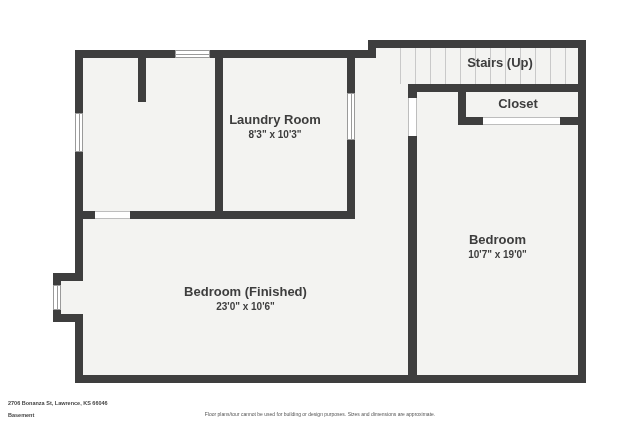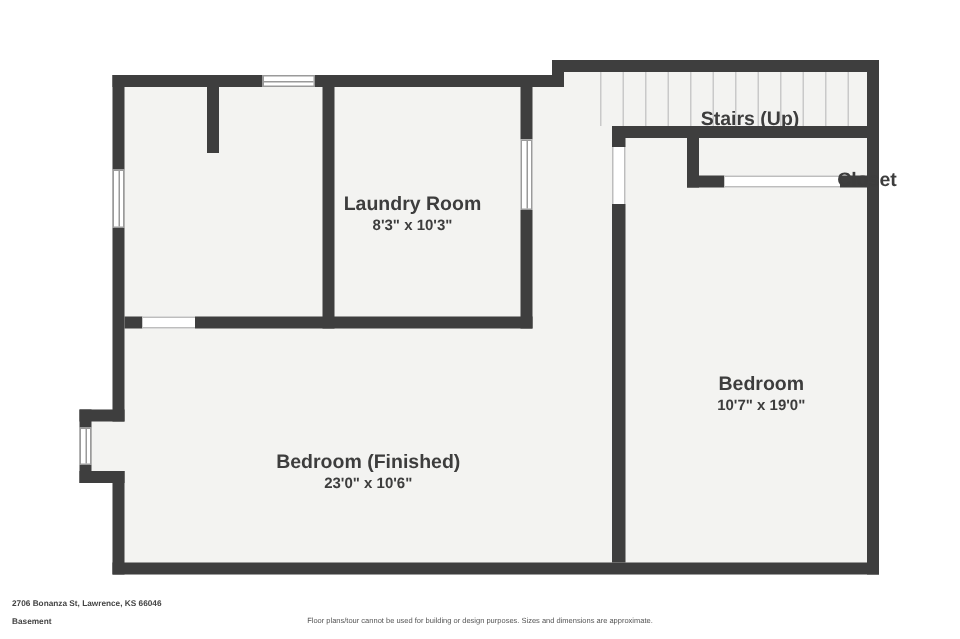--- a/index.html
+++ b/index.html
@@ -7,21 +7,21 @@
         font-family:"Liberation Sans",sans-serif;}
   .f{position:absolute;background:#f3f3f1;}
   .w{position:absolute;background:#3e3e3e;}
   .win{position:absolute;background:#ffffff;border:1px solid #9a9a9a;box-sizing:border-box;}
   .win-h::before{content:"";position:absolute;left:0;right:0;top:50%;height:1px;background:#9a9a9a;}
   .win-v::before{content:"";position:absolute;top:0;bottom:0;left:50%;width:1px;background:#9a9a9a;}
   .open-h{position:absolute;background:#ffffff;border-top:1px solid #bdbdbd;border-bottom:1px solid #bdbdbd;box-sizing:border-box;}
   .open-v{position:absolute;background:#ffffff;border-left:1px solid #bdbdbd;border-right:1px solid #bdbdbd;box-sizing:border-box;}
   .tread{position:absolute;width:1px;top:48px;height:36px;background:#c9c9c9;}
   .room-label{position:absolute;text-align:center;color:#3d3d3d;font-weight:700;}
-  .rname{font-size:13px;line-height:16px;white-space:nowrap;margin-top:16px;}
+  .rname{font-size:13px;line-height:16px;white-space:nowrap;}
   .rdims{font-size:10px;line-height:14px;white-space:nowrap;}
   .addr{position:absolute;left:8px;top:400px;font-size:5.5px;font-weight:700;color:#444;}
   .floorlbl{position:absolute;left:8px;top:412px;font-size:5.5px;font-weight:700;color:#444;}
   .disclaimer{position:absolute;left:0;top:411px;width:640px;text-align:center;font-size:5px;color:#555;}
 </style>
 </head>
 <body>
 
 <div class="page">
 
@@ -78,25 +78,25 @@
 
   <div class="room-label" style="left:223px;top:112px;width:104px;">
     <div class="rname">Laundry Room</div>
     <div class="rdims">8'3" x 10'3"</div>
   </div>
 
   <div class="room-label" style="left:400px;top:55px;width:200px;">
     <div class="rname">Stairs (Up)</div>
   </div>
 
-  <div class="room-label" style="left:494px;top:96px;width:104px;padding-left:32px;">
+  <div class="room-label" style="left:466px;top:96px;width:104px;">
     <div class="rname">Closet</div>
   </div>
 
-  <div class="room-label" style="left:417px;top:232px;width:161px;padding-left:10px;">
+  <div class="room-label" style="left:417px;top:232px;width:161px;">
     <div class="rname">Bedroom</div>
     <div class="rdims">10'7" x 19'0"</div>
   </div>
 
   <div class="room-label" style="left:83px;top:284px;width:325px;">
     <div class="rname">Bedroom (Finished)</div>
     <div class="rdims">23'0" x 10'6"</div>
   </div>
 
   <div class="addr">2706 Bonanza St, Lawrence, KS 66046</div>

